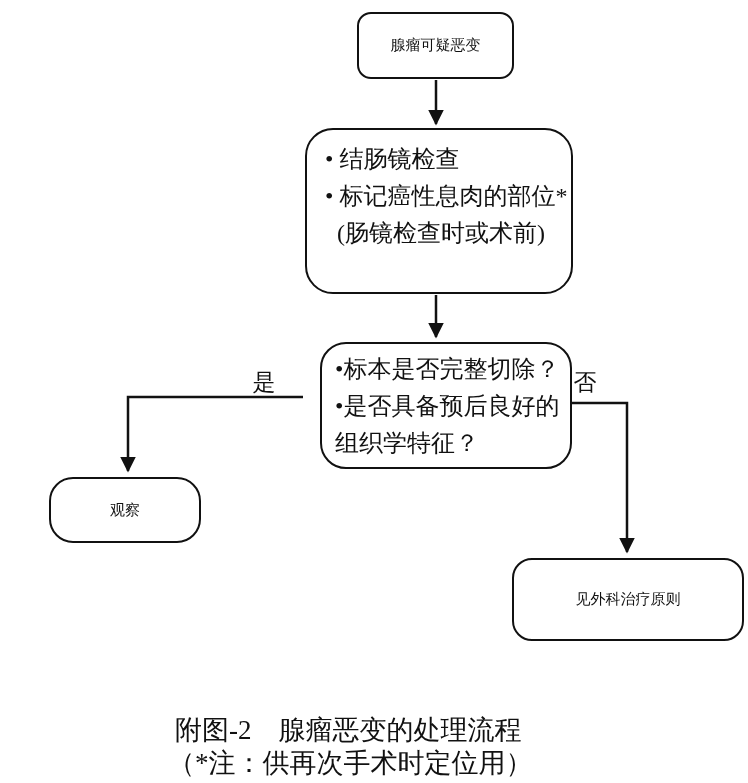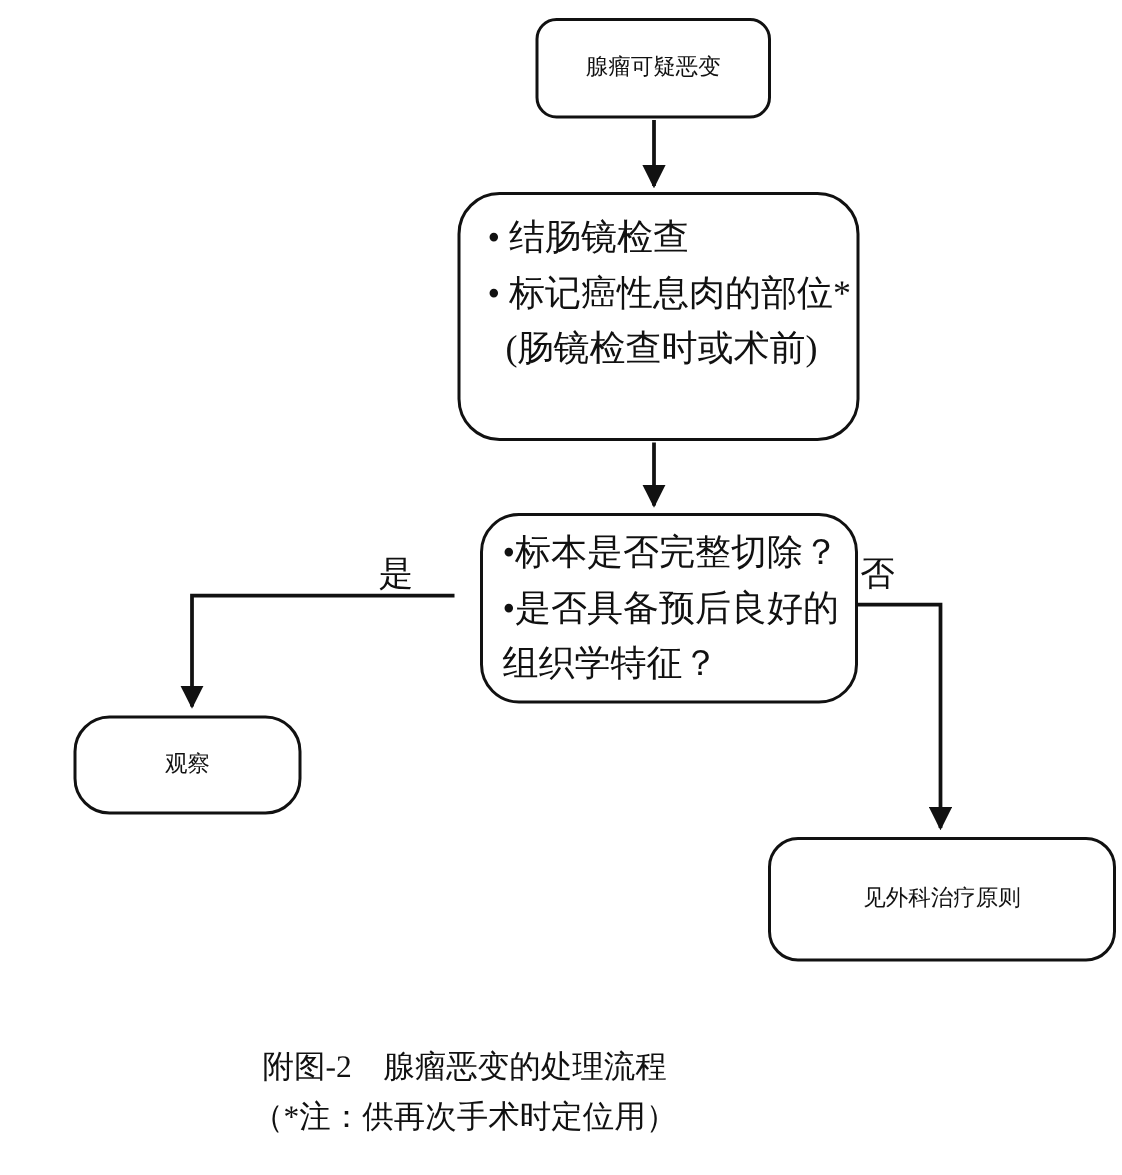--- a/index.html
+++ b/index.html
@@ -75,23 +75,24 @@
     position: absolute;
     width: 40px;
     font-size: 23px;
     text-align: center;
     line-height: 1;
   }
   .branch-yes { left: 244px; top: 371px; }
   .branch-no  { left: 565px; top: 371px; }
   .caption-line {
     position: absolute;
-    font-size: 21px;
+    font-size: 27px;
     line-height: 1;
     white-space: nowrap;
+    margin-top: 16px;
   }
   .caption-1 { left: 175px; top: 701px; }
   .caption-2 { left: 168px; top: 734px; }
 </style>
 </head>
 <body>
 
 <div class="stage">
 
   <svg class="connectors" viewBox="0 0 748 783" xmlns="http://www.w3.org/2000/svg">

